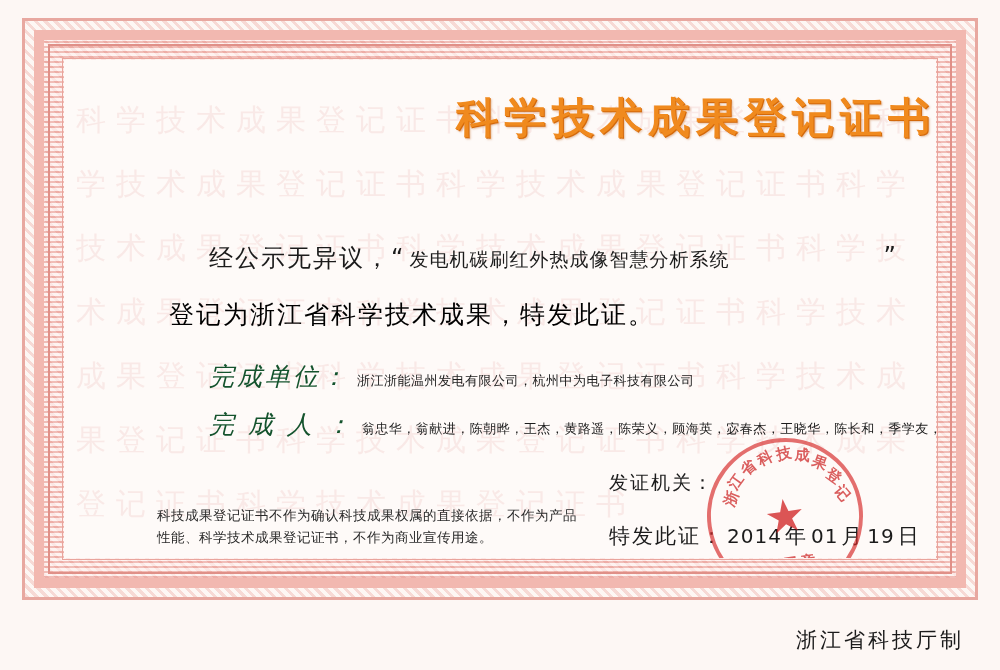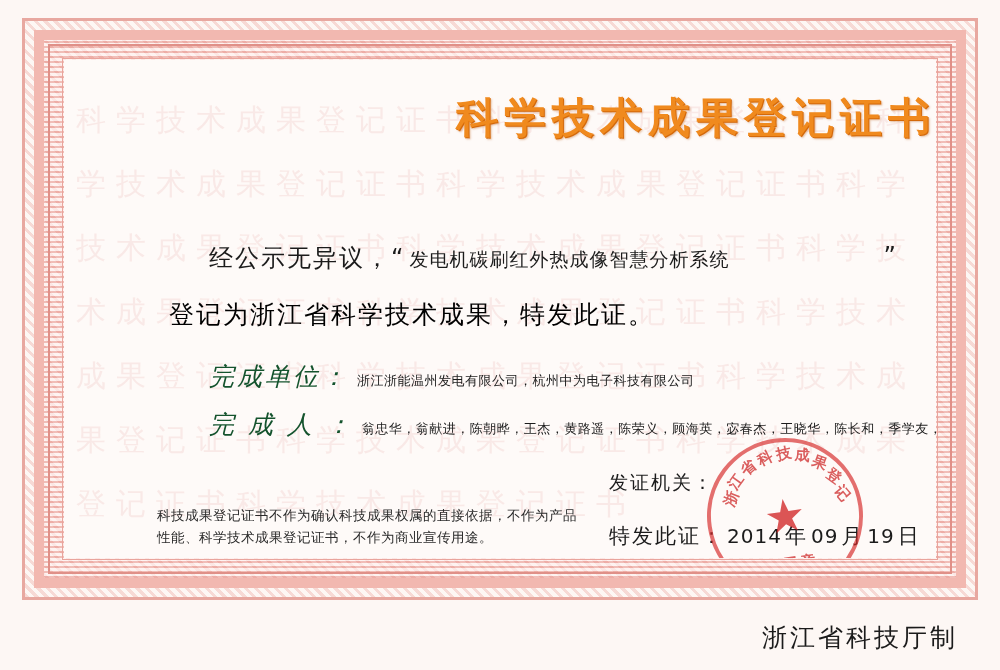--- a/index.html
+++ b/index.html
@@ -270,23 +270,23 @@
     text-align: center;
     font-size: 15px;
     font-weight: bold;
     color: rgba(205,35,35,0.85);
     letter-spacing: 3px;
   }
 
   
   .footer {
     position: absolute;
-    right: 42px;
+    right: 36px;
     bottom: 16px;
-    font-size: 25px;
+    font-size: 21px;
     color: #1b1b1b;
     letter-spacing: 3px;
     margin-top: 32px;
   }
 </style>
 </head>
 <body>
 
 <div class="certificate">
 
@@ -317,21 +317,21 @@
         <span class="row-label">完 成 人 ：</span><span class="row-value">翁忠华，翁献进，陈朝晔，王杰，黄路遥，陈荣义，顾海英，宓春杰，王晓华，陈长和，季学友，潘明泽</span>
       </div>
 
       <div class="disclaimer">科技成果登记证书不作为确认科技成果权属的直接依据，不作为产品性能、科学技术成果登记证书，不作为商业宣传用途。</div>
 
       <div class="issuer">
         <span>发证机关：</span>
       </div>
 
       <div class="issue-date">
-        <span>特发此证：</span><span class="date-num">2014</span><span>年</span><span class="date-num">09</span><span>月</span><span class="date-num">19</span><span>日</span>
+        <span>特发此证：</span><span class="date-num">2014</span><span>年</span><span class="date-num">01</span><span>月</span><span class="date-num">19</span><span>日</span>
       </div>
 
       <div class="seal">
         <div class="seal-inner-text">
           <span class="seal-char" style="left:16px;  top:40px;  transform:rotate(-60deg);">浙</span>
           <span class="seal-char" style="left:23px;  top:24px;  transform:rotate(-46deg);">江</span>
           <span class="seal-char" style="left:37px;  top:12px;  transform:rotate(-32deg);">省</span>
           <span class="seal-char" style="left:55px;  top:5px;   transform:rotate(-18deg);">科</span>
           <span class="seal-char" style="left:74px;  top:3px;   transform:rotate(-4deg);">技</span>
           <span class="seal-char" style="left:92px;  top:7px;   transform:rotate(12deg);">成</span>

